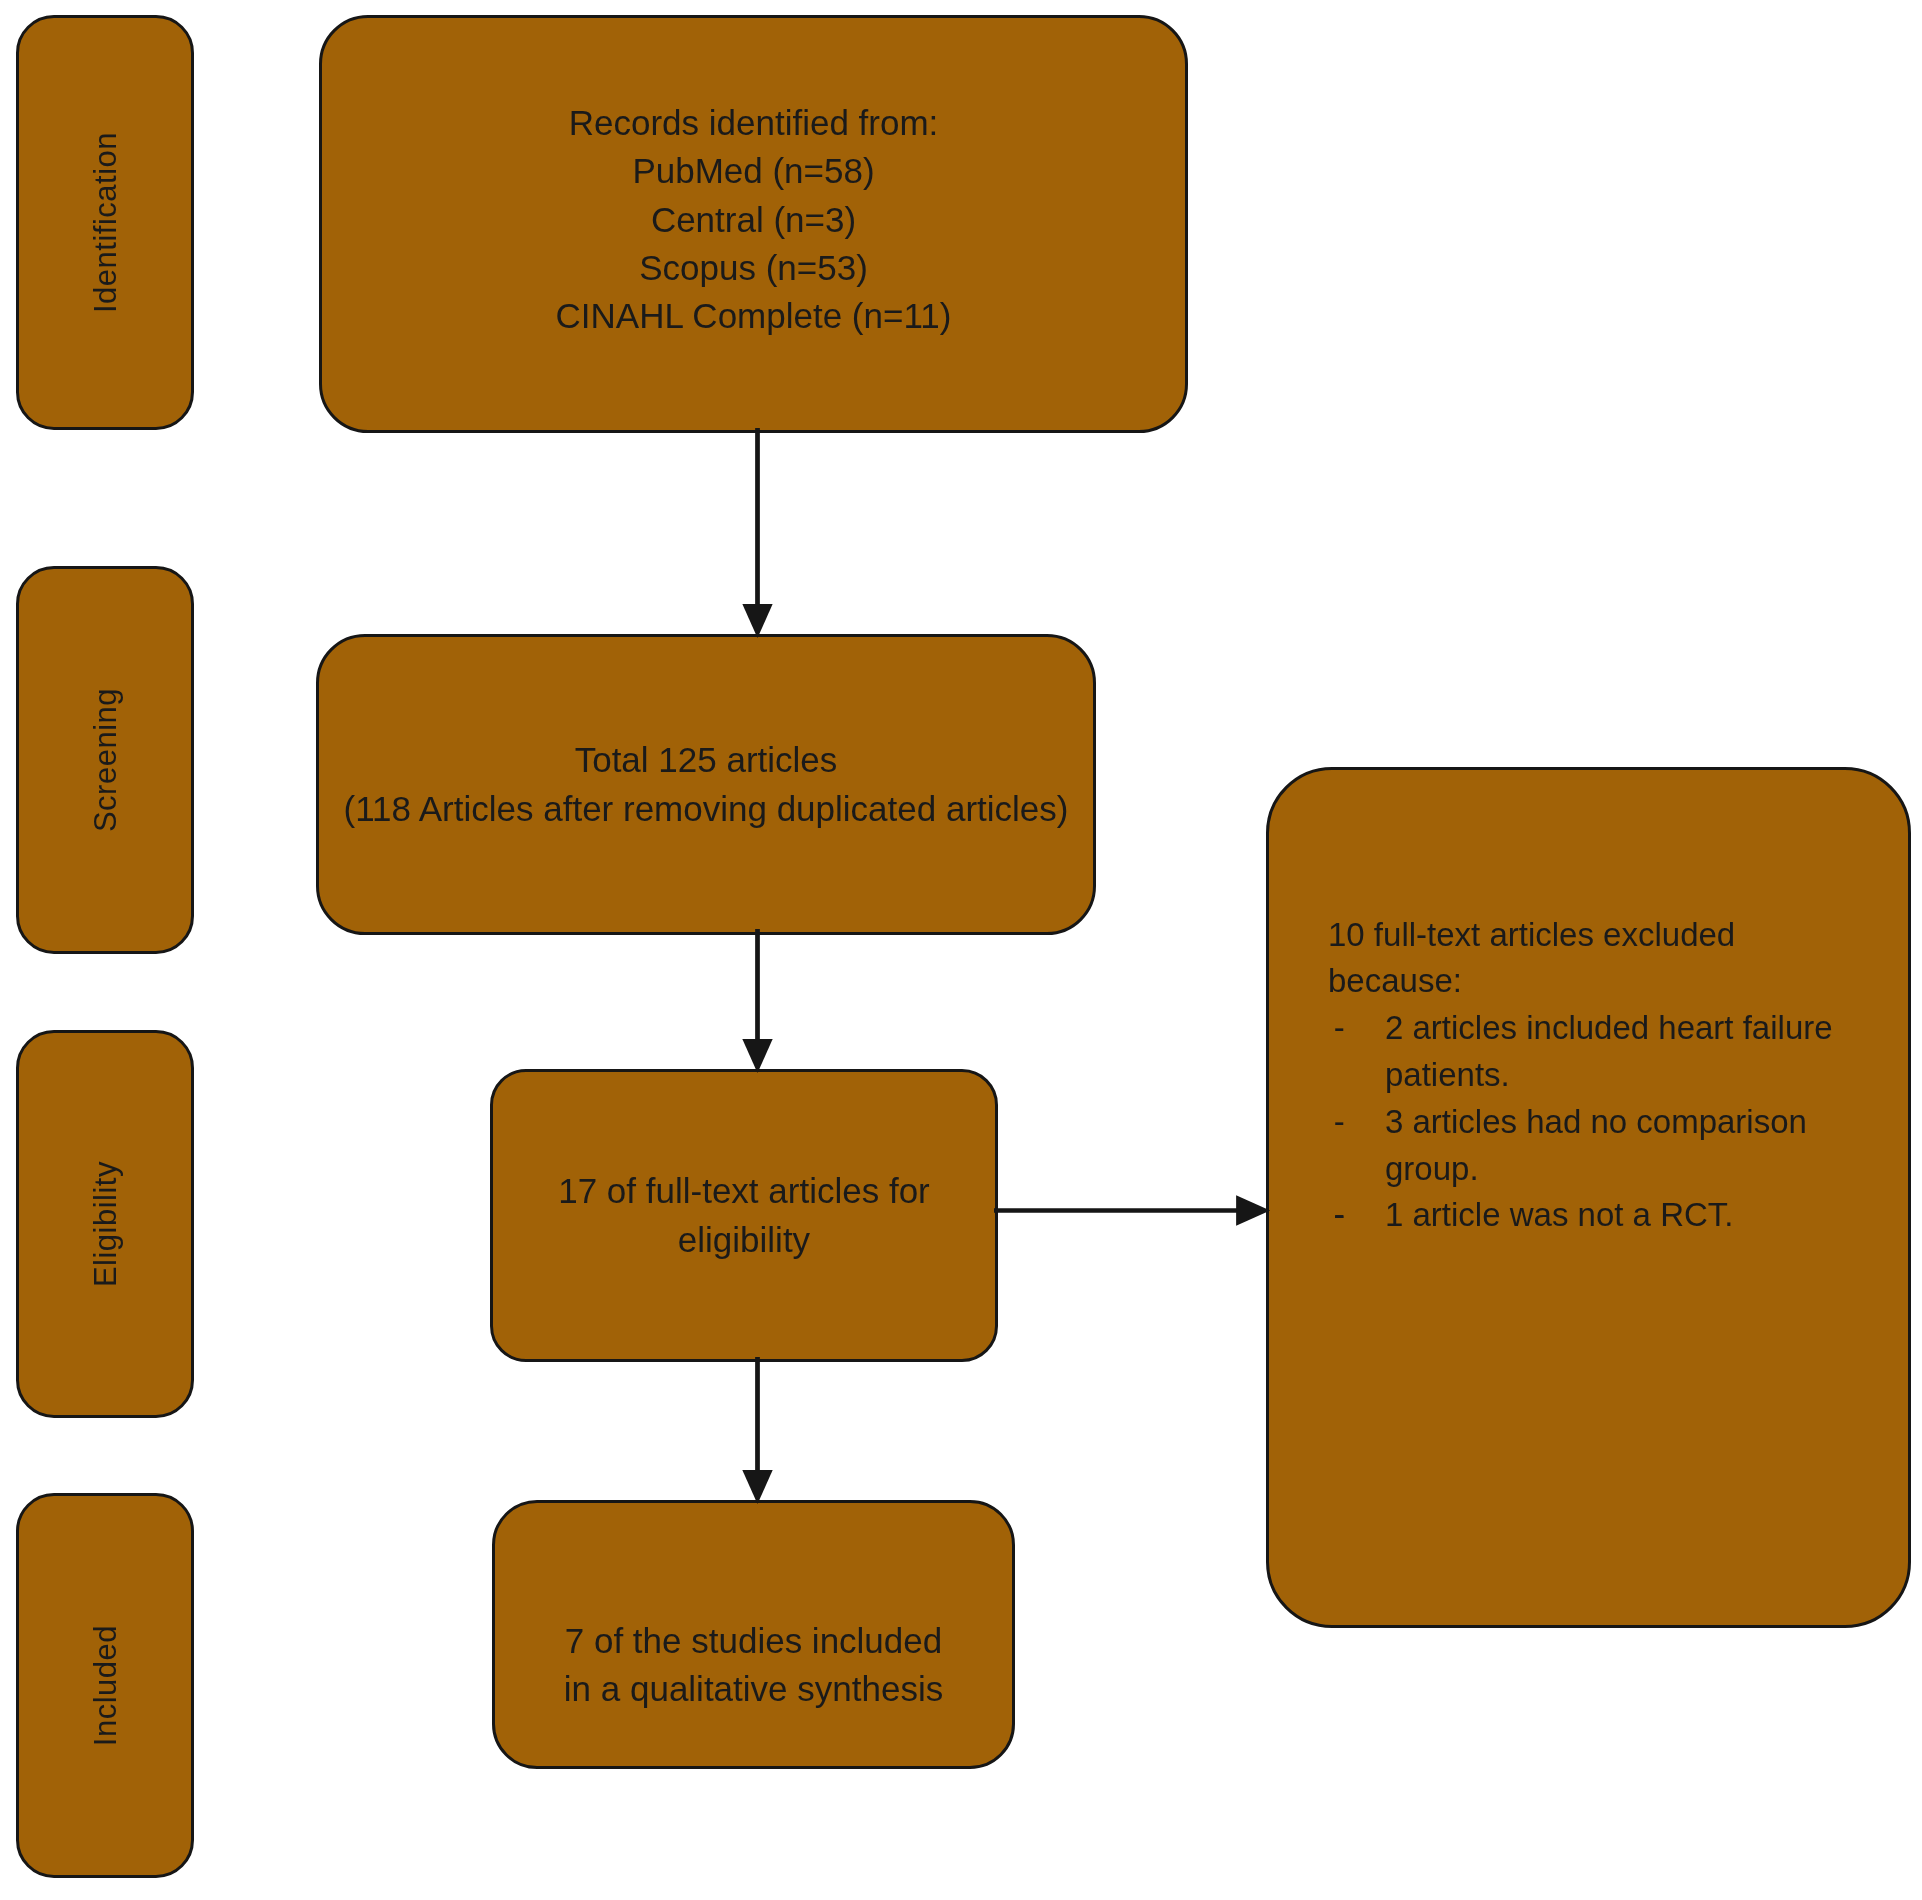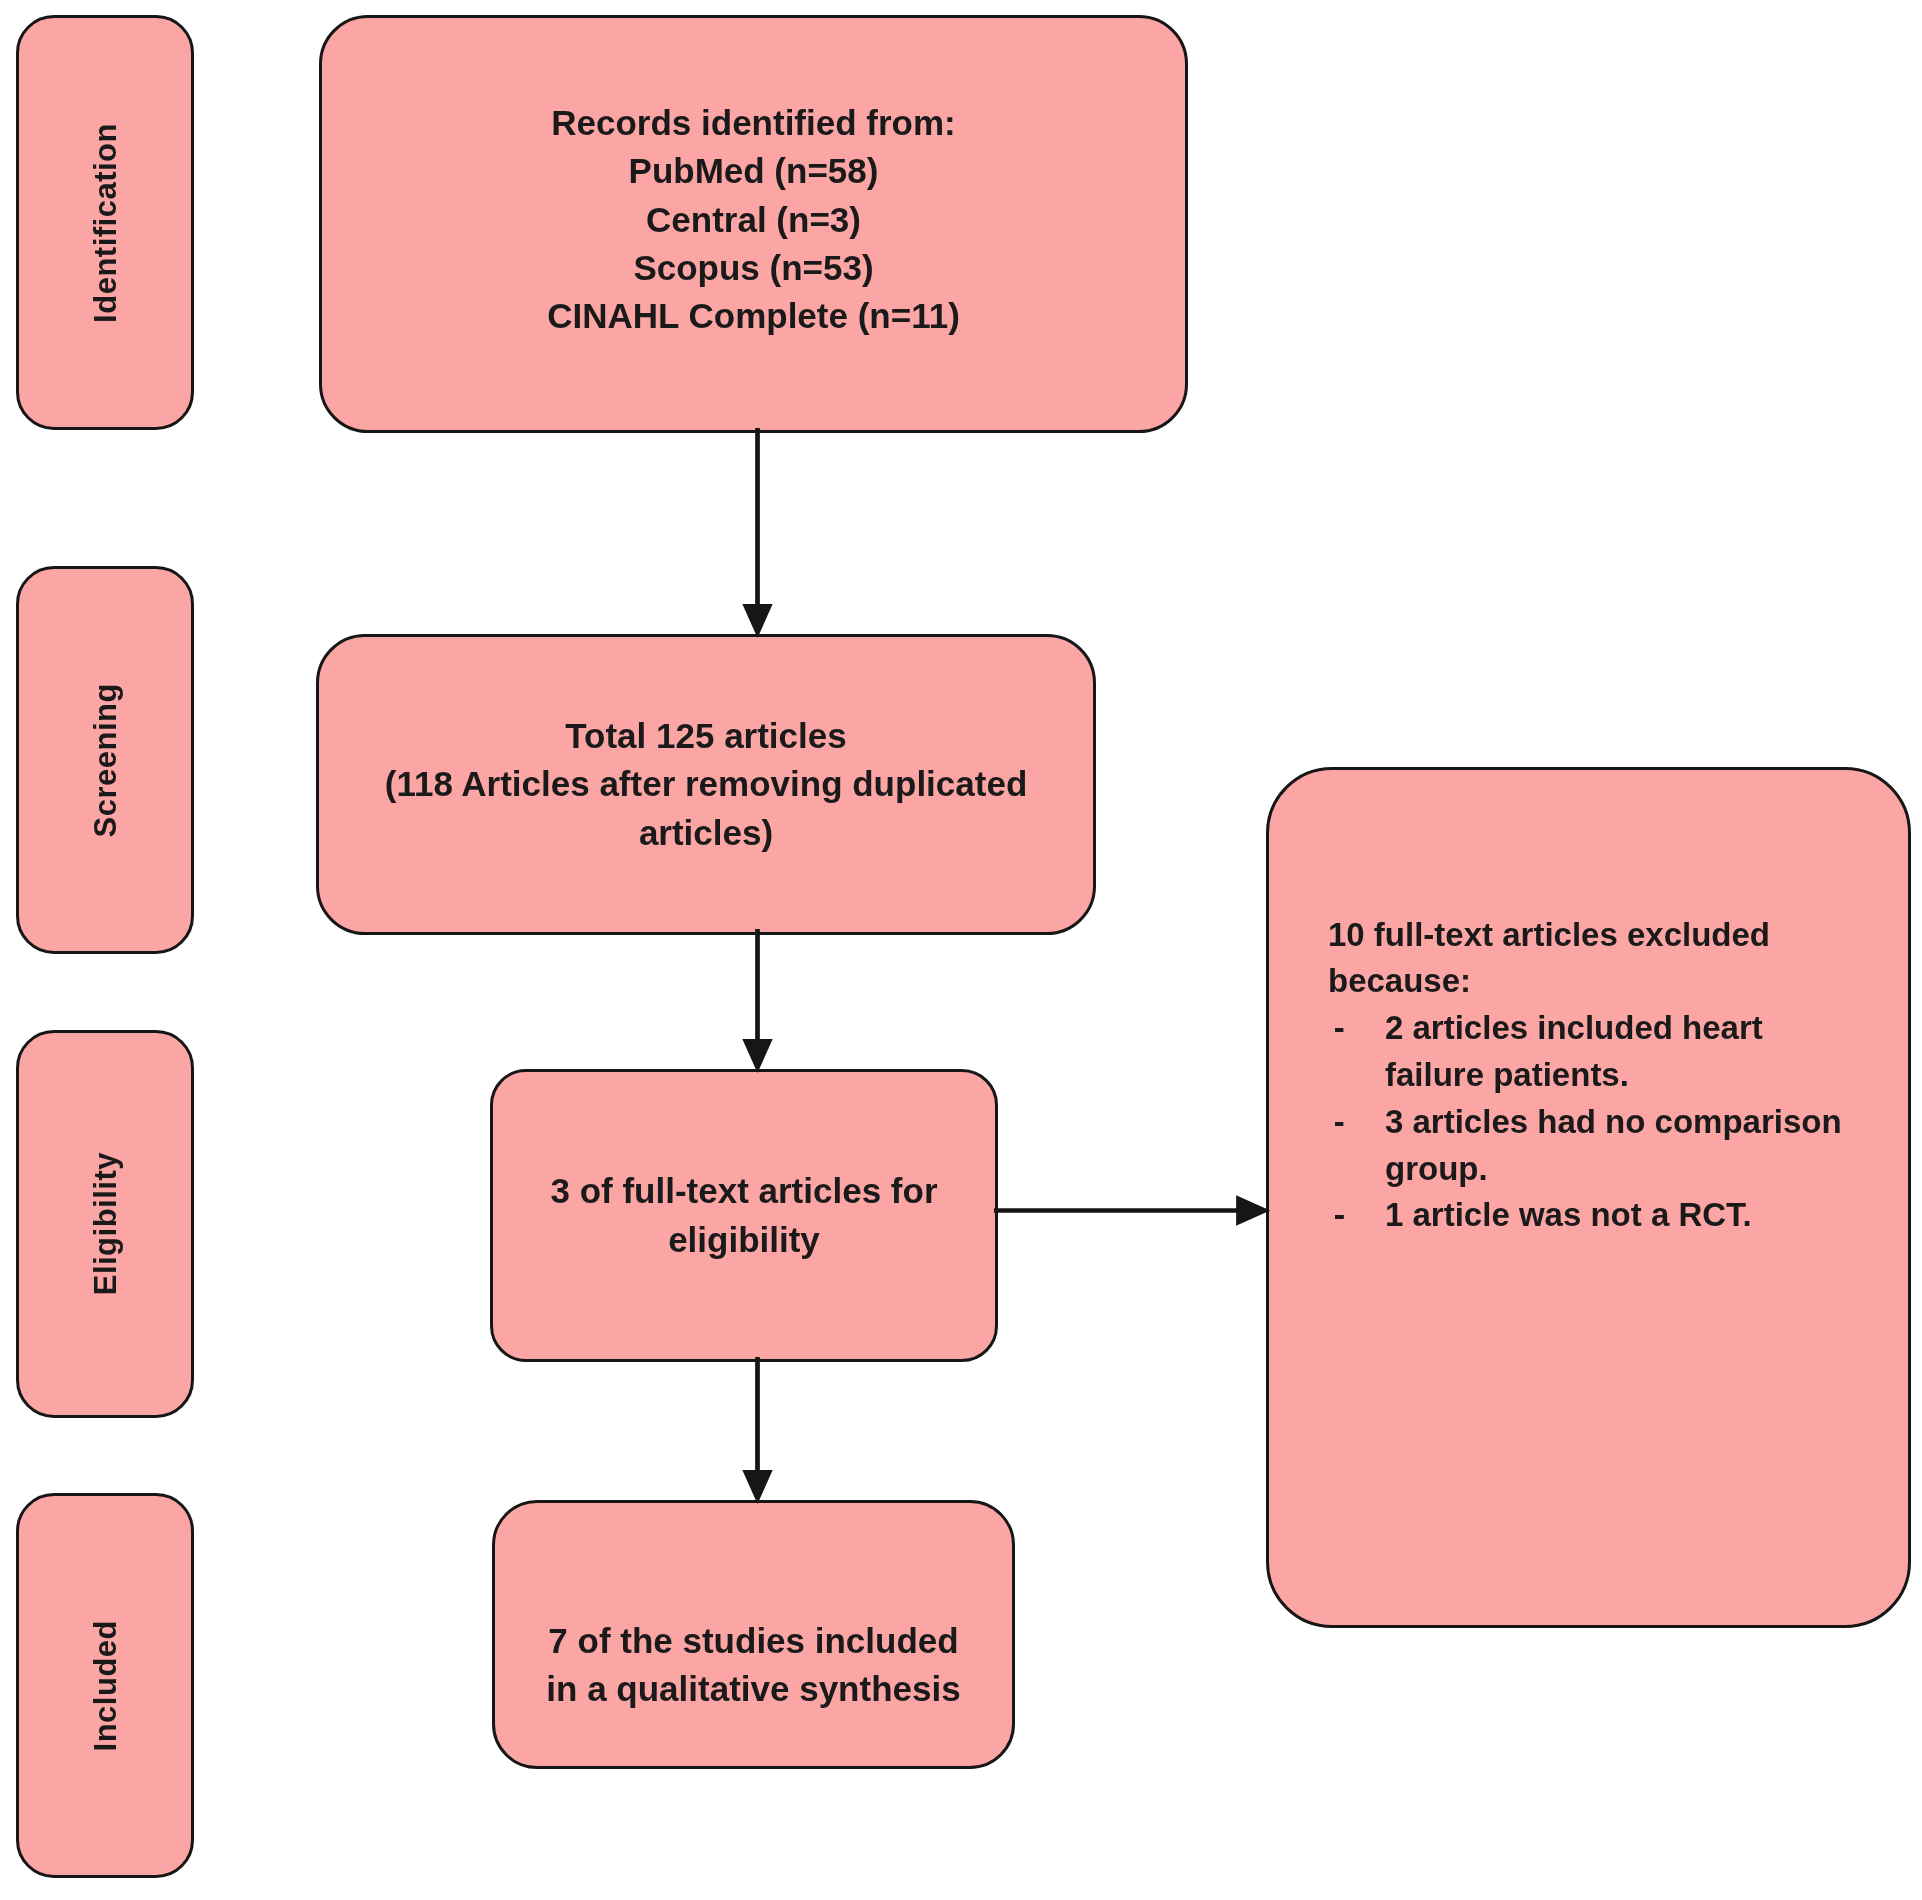--- a/index.html
+++ b/index.html
@@ -15,26 +15,25 @@
     background: #ffffff;
     font-family: "Liberation Sans", sans-serif;
     color: #1a1a1a;
     overflow: hidden;
   }
 
   
   .node {
     position: absolute;
     box-sizing: border-box;
-    background: #fca5a5;
+    background: #a16207;
     border: 3.8px solid #161616;
     display: flex;
     align-items: center;
     justify-content: center;
-    font-weight: bold;
   }
 
   
   .stage-box {
     left: 16px;
     width: 178px;
     border-radius: 38px;
   }
   .stage-label {
     writing-mode: vertical-rl;
@@ -149,21 +148,21 @@
 Scopus (n=53)
 CINAHL Complete (n=11)</div>
   </div>
 
   <div class="node" id="box-screening">
     <div class="flow-text">Total 125 articles
 (118 Articles after removing duplicated articles)</div>
   </div>
 
   <div class="node" id="box-eligibility">
-    <div class="flow-text">3 of full-text articles for
+    <div class="flow-text">17 of full-text articles for
 eligibility</div>
   </div>
 
   <div class="node" id="box-included">
     <div class="flow-text">7 of the studies included
 in a qualitative synthesis</div>
   </div>
 
   <div class="node" id="box-excluded">
     <div class="excl-inner">

